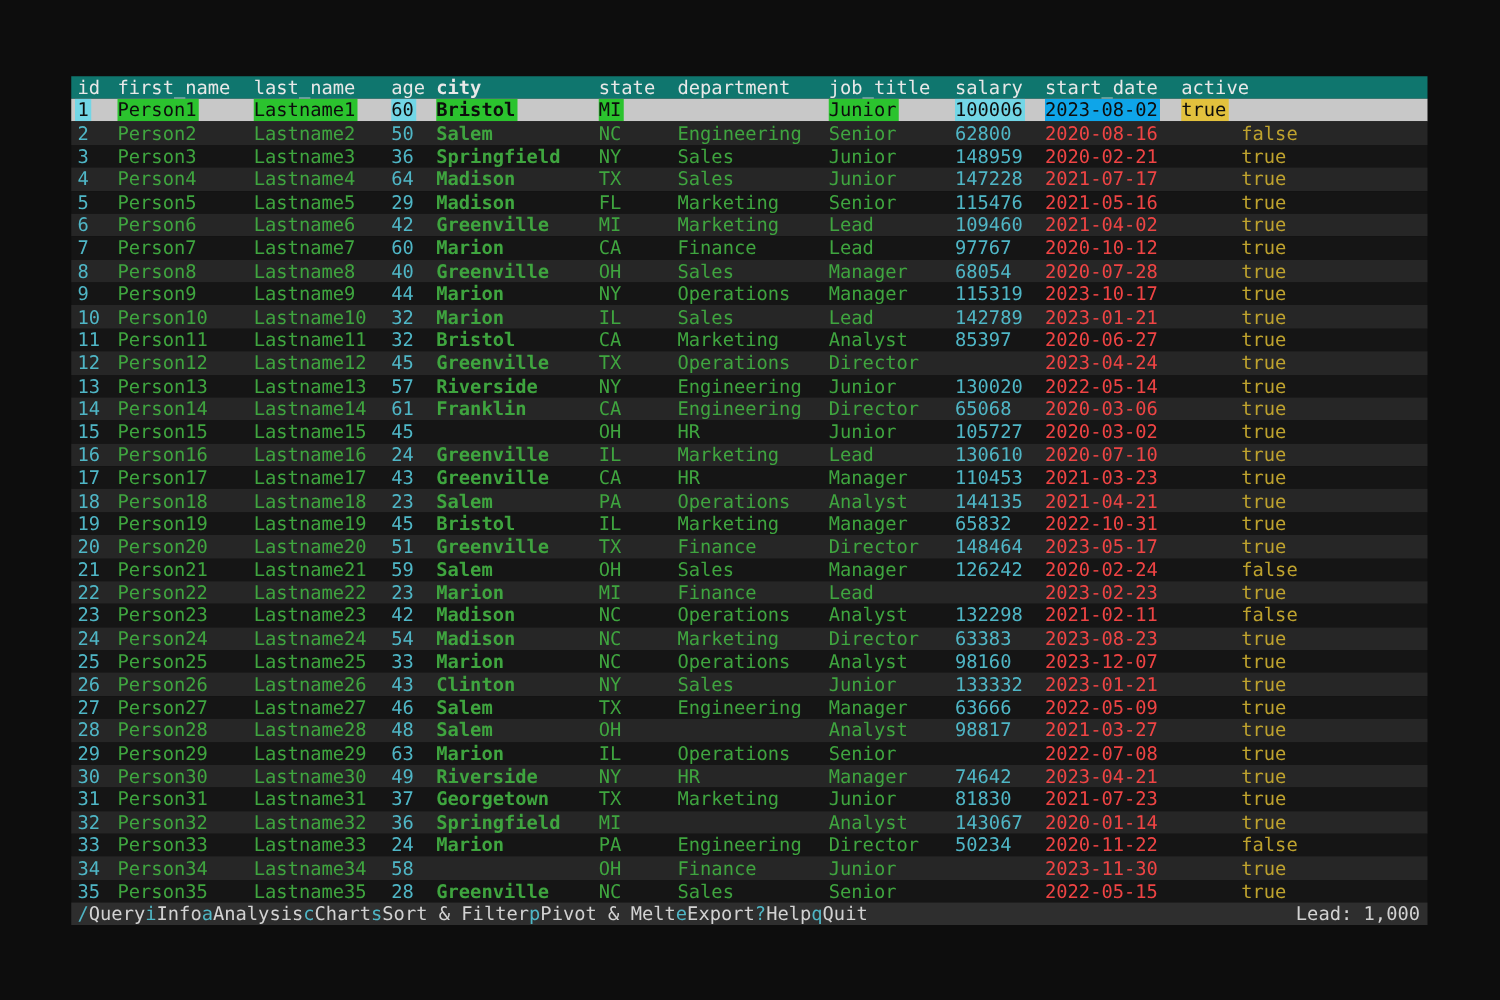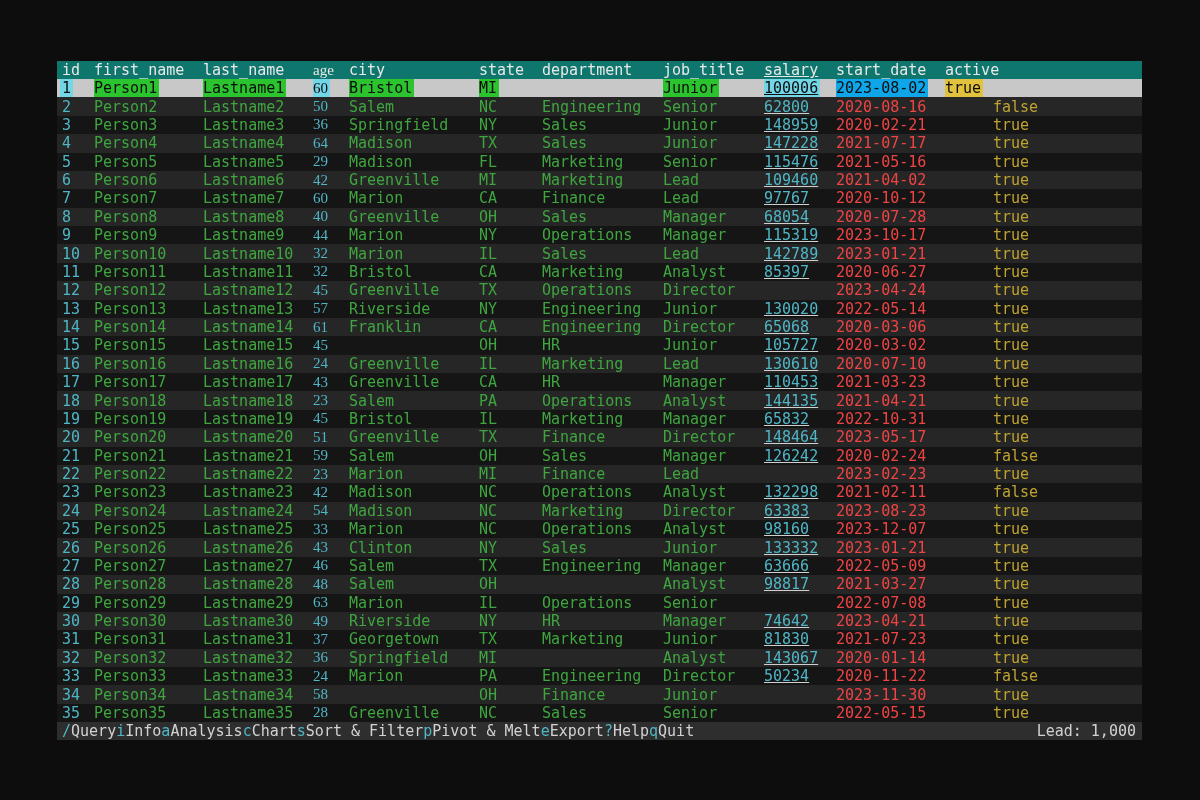--- a/index.html
+++ b/index.html
@@ -18,26 +18,26 @@
   .row.odd  { background:#151515; }
   .row.even { background:#262626; }
   .row.selected { background:#c8c8c8; color:#0d0d0d; }
 
   .cell { overflow:hidden; display:flex; align-items:center; flex:0 0 auto; }
   .pad-l { padding-left:5px; }
 
   .col-id         { width:37px; }
   .col-first_name { width:109px; }
   .col-last_name  { width:110px; }
-  .col-age        { width:36px;font-family:Liberation Serif, serif; }
-  .col-city       { width:130px; }
+  .col-age        { width:36px; }
+  .col-city       { width:130px;font-weight:bold; }
   .col-state      { width:63px; }
   .col-department { width:121px; }
   .col-job_title  { width:101px; }
-  .col-salary     { width:72px;text-decoration:underline; }
+  .col-salary     { width:72px; }
   .col-start_date { width:109px;text-align:right; }
   .col-active     { flex:1 1 auto; }
 
   .c-cyan   { color:#4fb6c6; }
   .c-green  { color:#3fa53f; }
   .c-purple { color:#ef4444; }
   .c-yellow { color:#bfa32e;margin-left:48px; }
 
   .row.selected .c-cyan,
   .row.selected .c-green,

